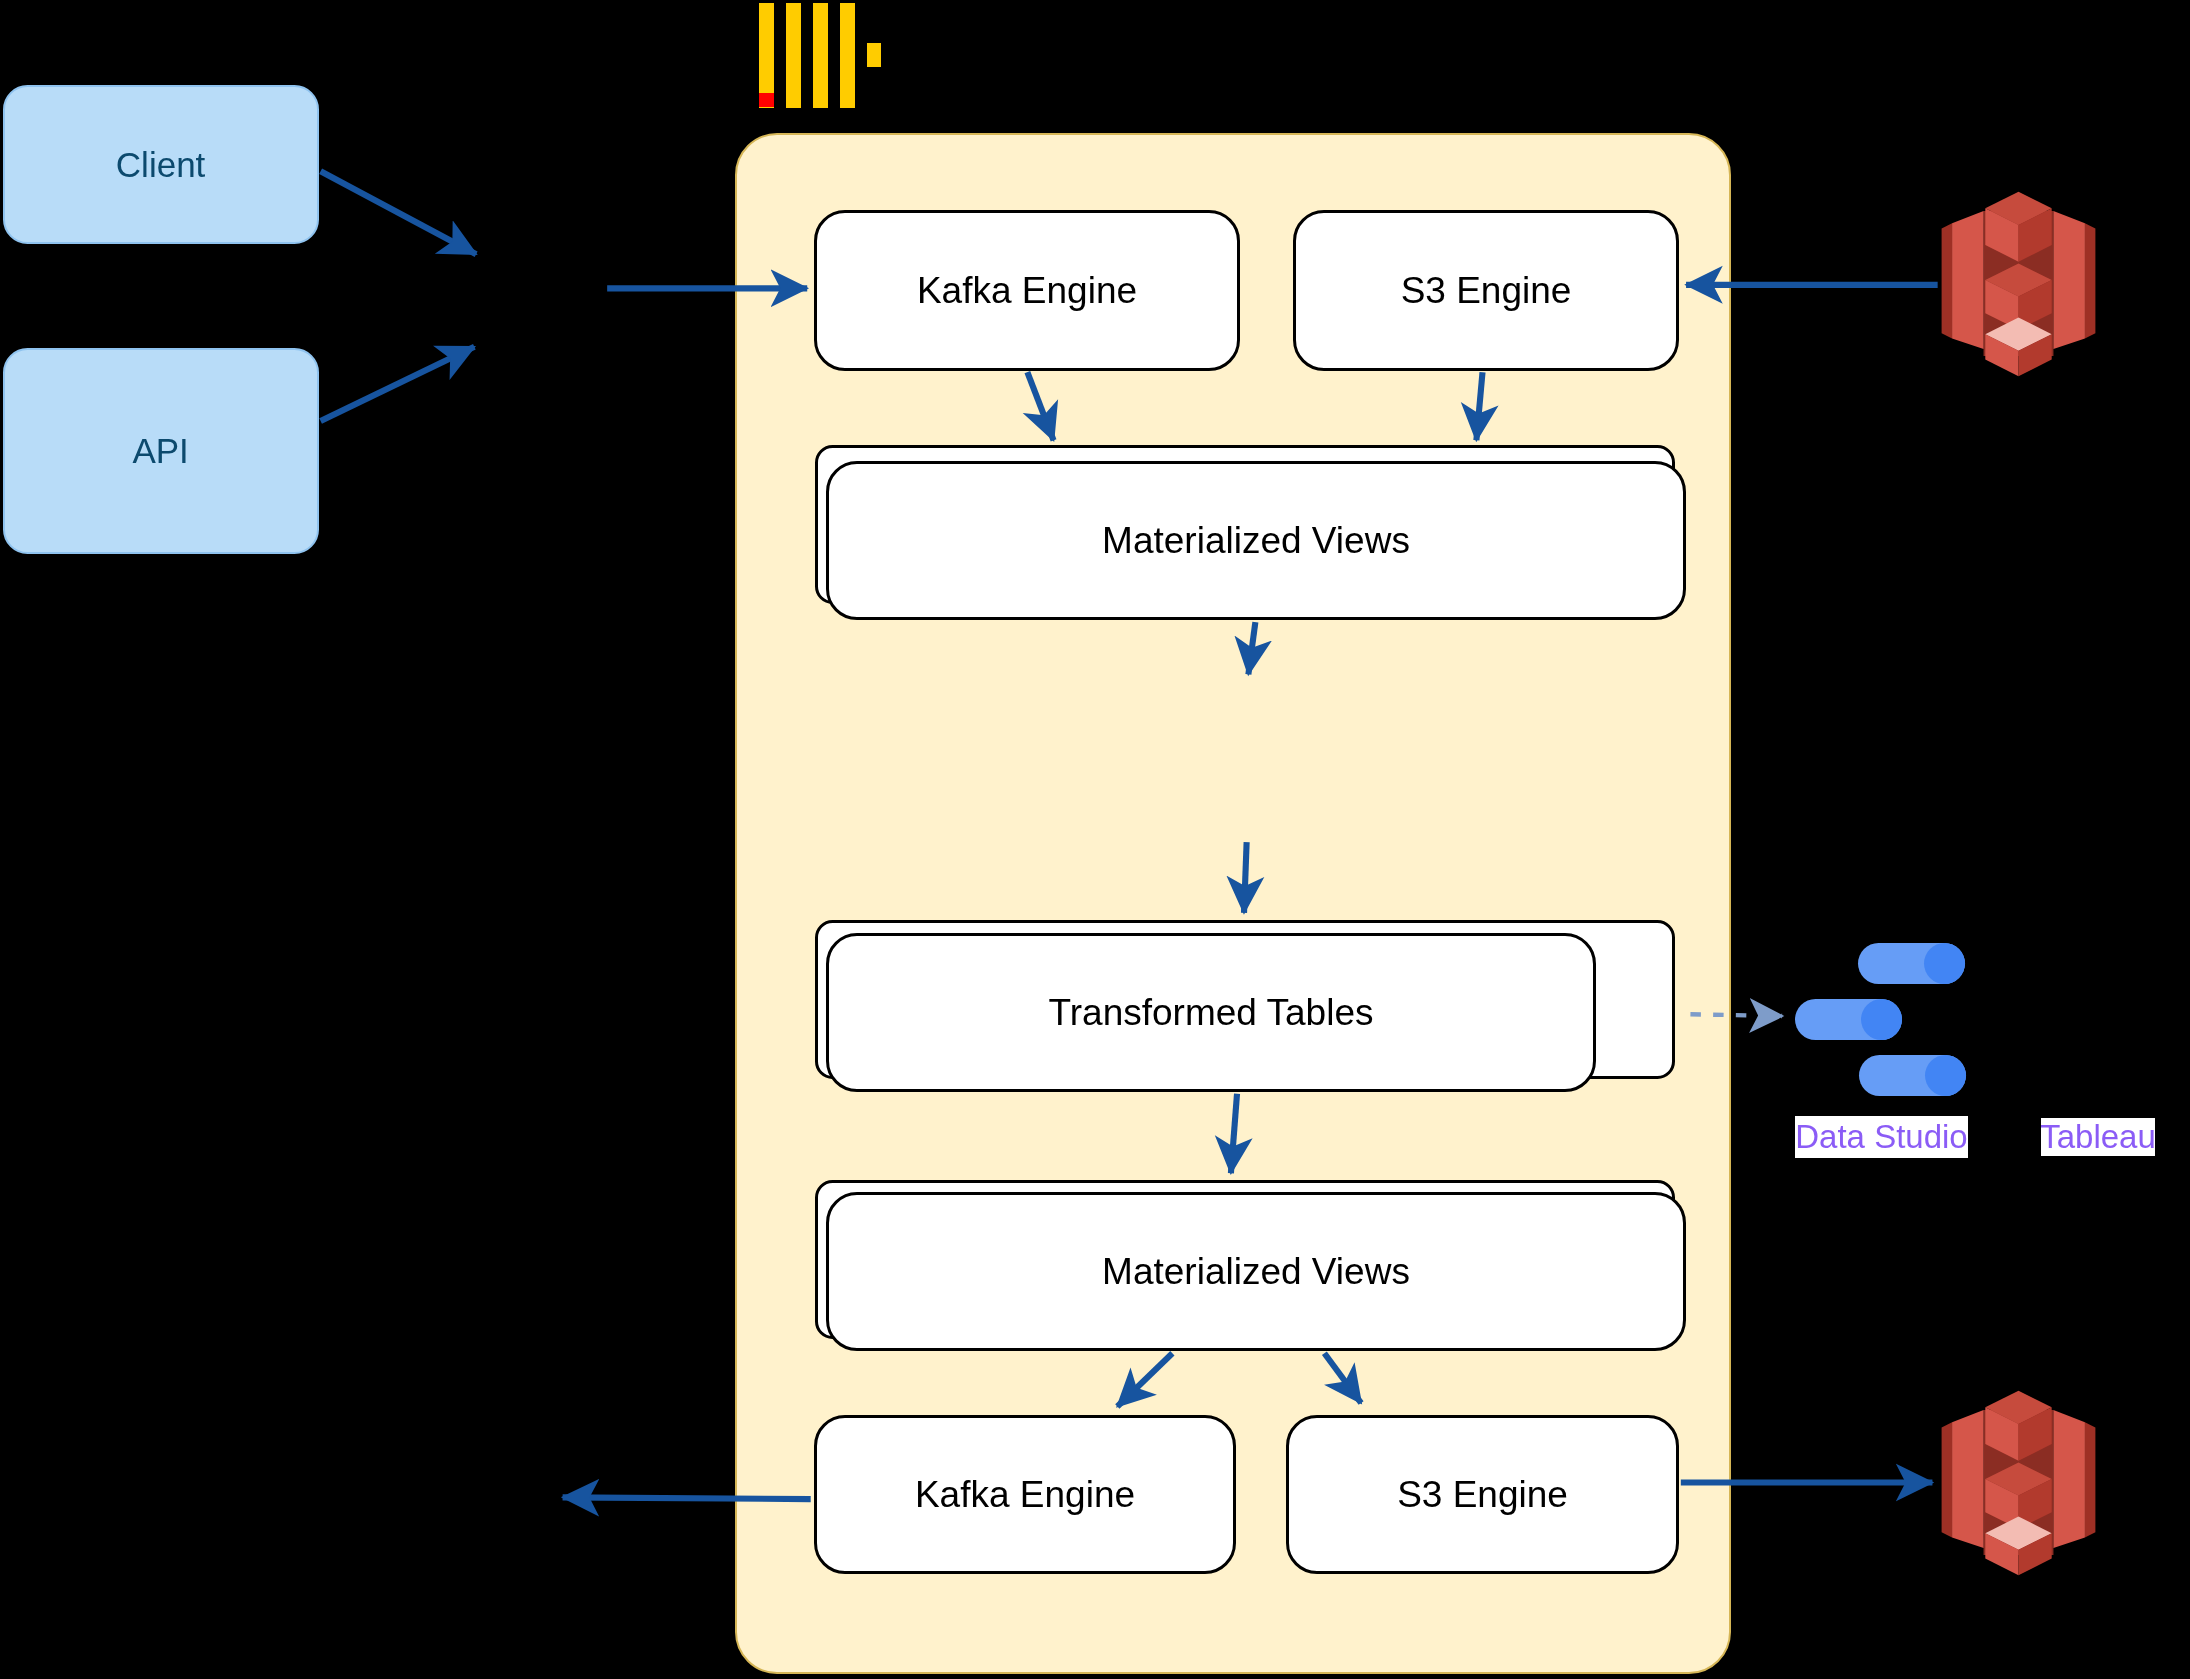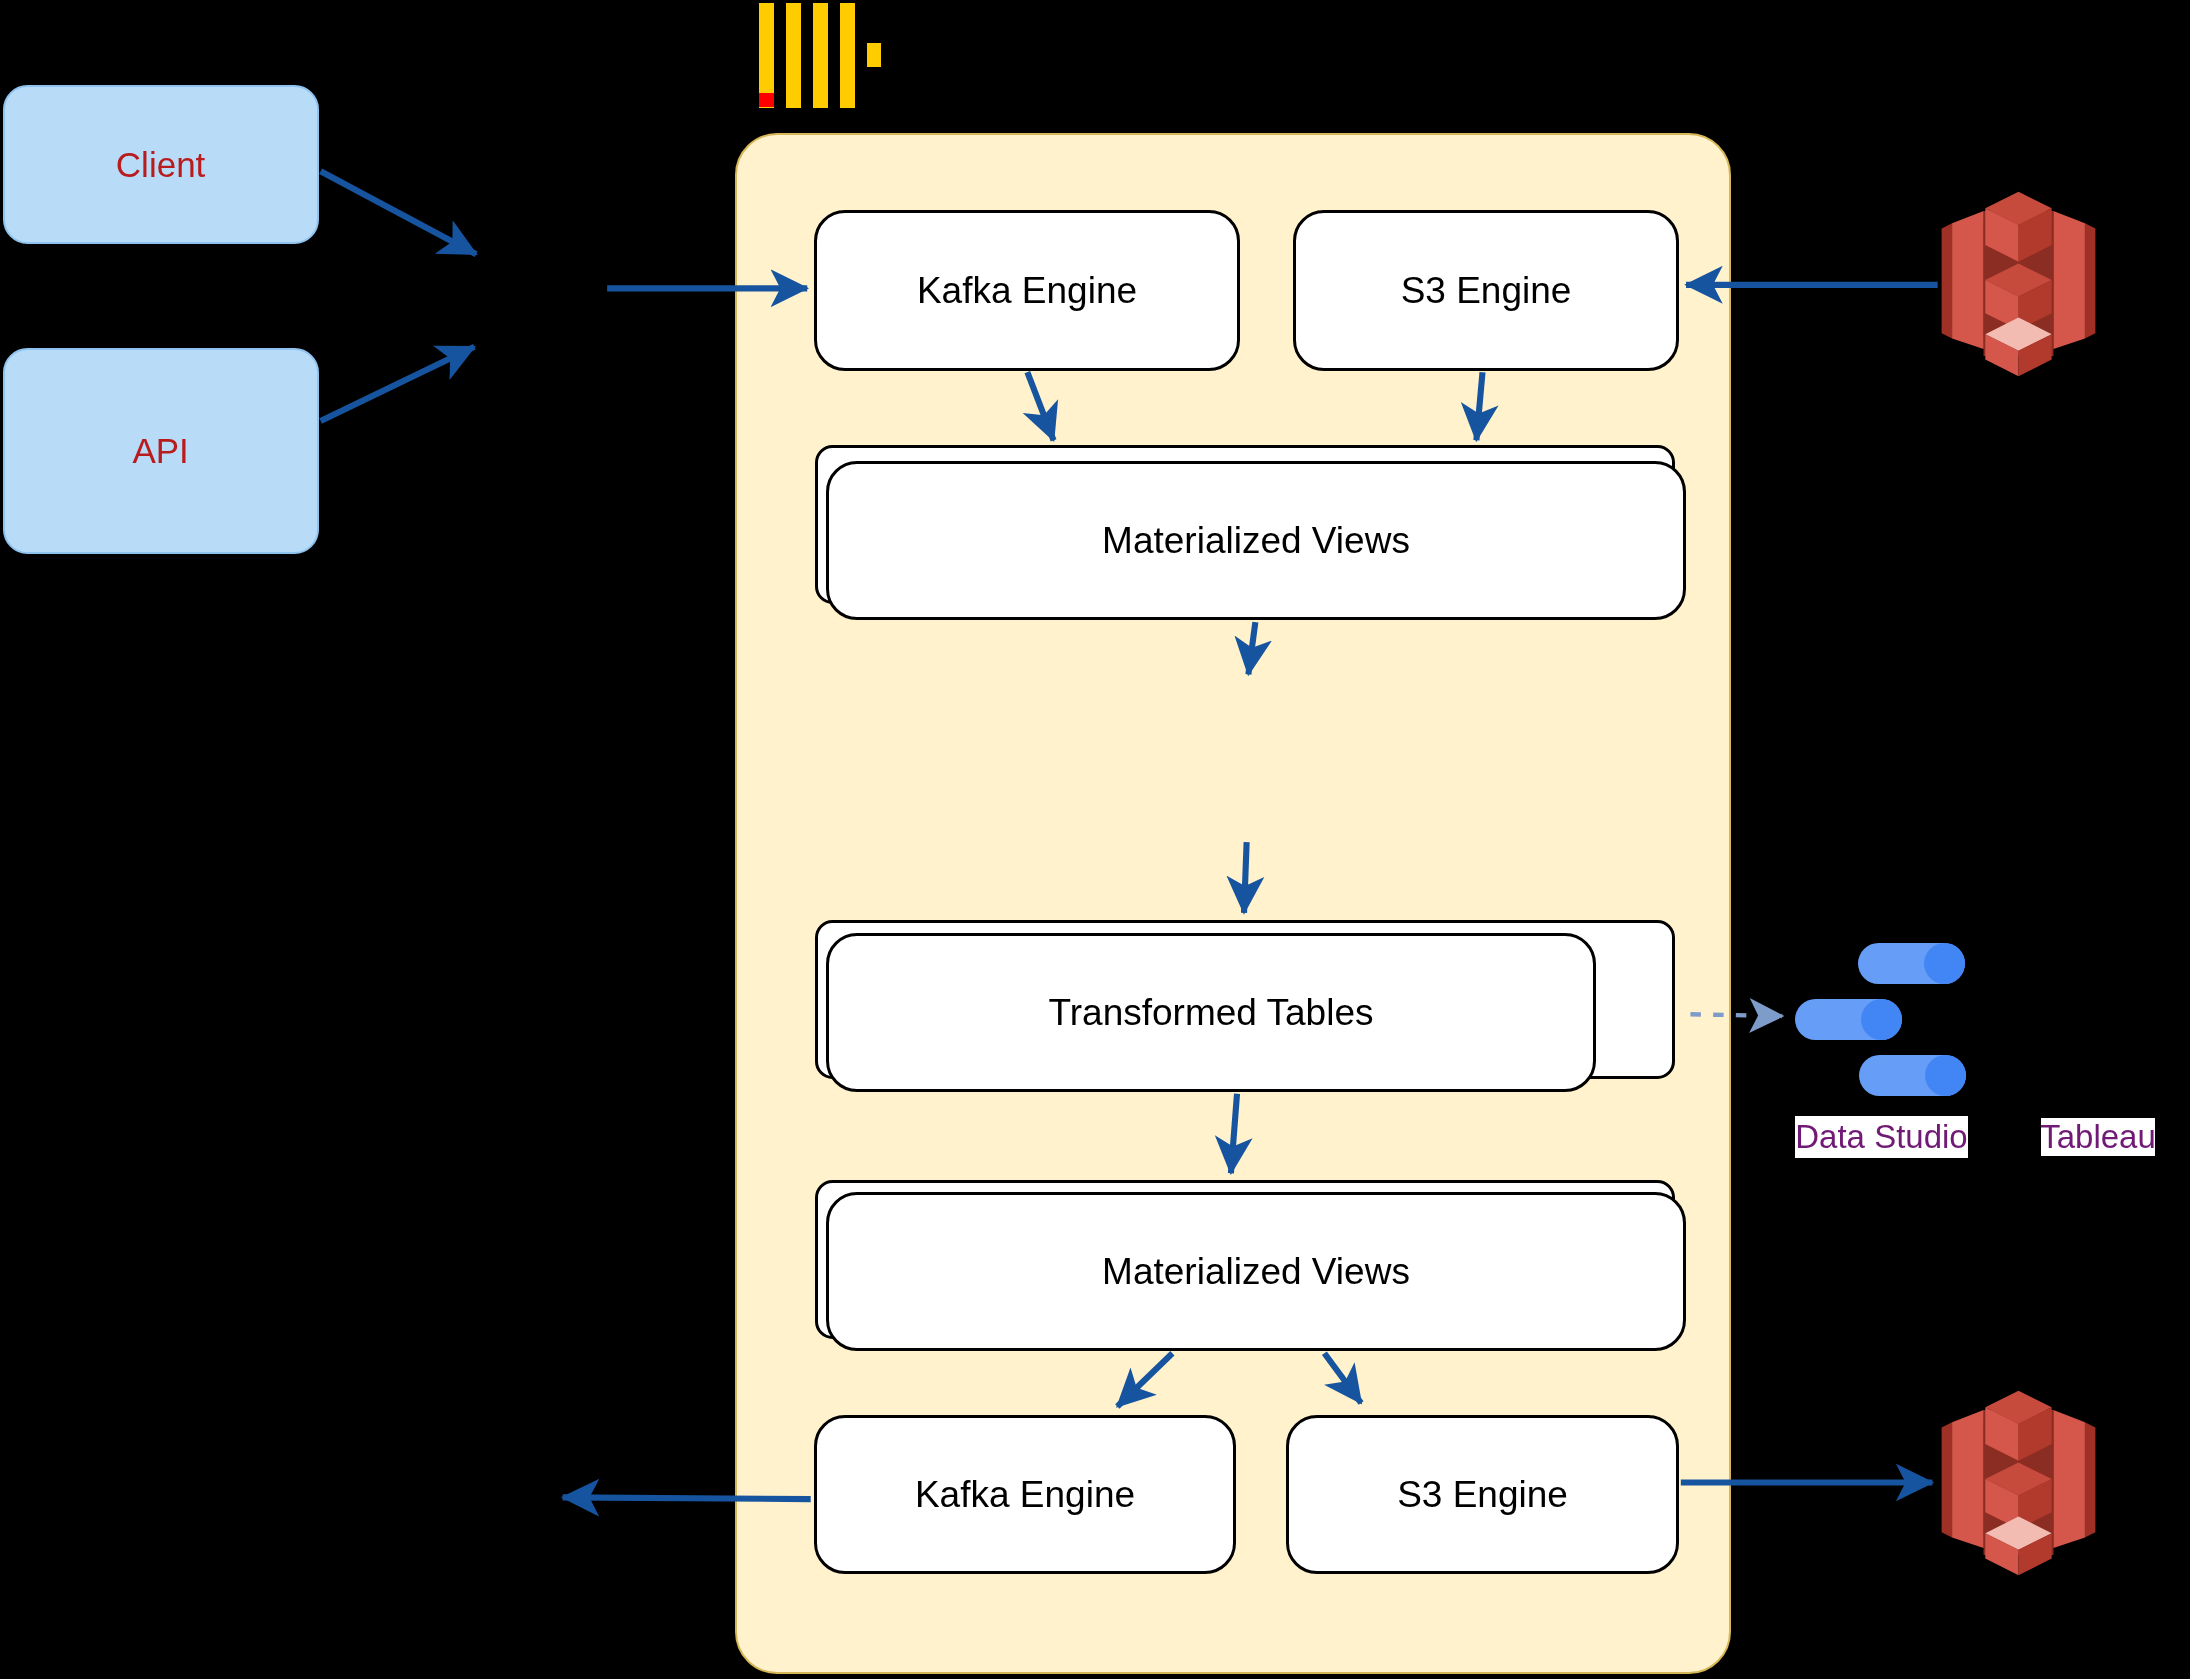--- a/index.html
+++ b/index.html
@@ -7,23 +7,23 @@
           font-family:"Liberation Sans",sans-serif;overflow:hidden;}
   .abs{position:absolute;box-sizing:border-box;}
   .container-box{background:var(--c-container_fill);border:2.6px solid var(--c-container_border);
                  border-radius:42px;}
   .node{display:flex;align-items:center;justify-content:center;text-align:left;
         background:var(--c-node_fill);border:3.5px solid var(--c-node_border);
         border-radius:31px;font-size:37px;color:#000;}
   .backbox{background:var(--c-node_fill);border:3.5px solid var(--c-node_border);border-radius:17.5px;}
   .source{display:flex;align-items:center;justify-content:center;
           background:var(--c-source_fill);border:2.6px solid var(--c-source_border);
-          border-radius:24.5px;font-size:35px;color:#b91c1c;}
+          border-radius:24.5px;font-size:35px;color:#0c4a6e;}
   .white-label{display:flex;align-items:center;justify-content:center;
-               background:var(--c-label_bg);color:#701a75;font-size:33px;}
+               background:var(--c-label_bg);color:#8b5cf6;font-size:33px;}
   .ch-bar{position:absolute;background:var(--c-logo_yellow);}
   .ch-red{position:absolute;background:var(--c-logo_red);}
   .ds-bar{position:absolute;width:107px;height:41px;border-radius:21px;background:var(--c-ds_bar);}
   .ds-cap{position:absolute;right:0;top:0;width:41px;height:41px;border-radius:50%;background:var(--c-ds_cap);}
   svg.arrows{position:absolute;left:0;top:0;pointer-events:none;}
   .main-line{stroke:var(--c-arrow);stroke-width:7;}
   .dash-line{stroke:var(--c-arrow_light);stroke-width:5;stroke-dasharray:12 14;}
 </style>
 </head>
 <body>

